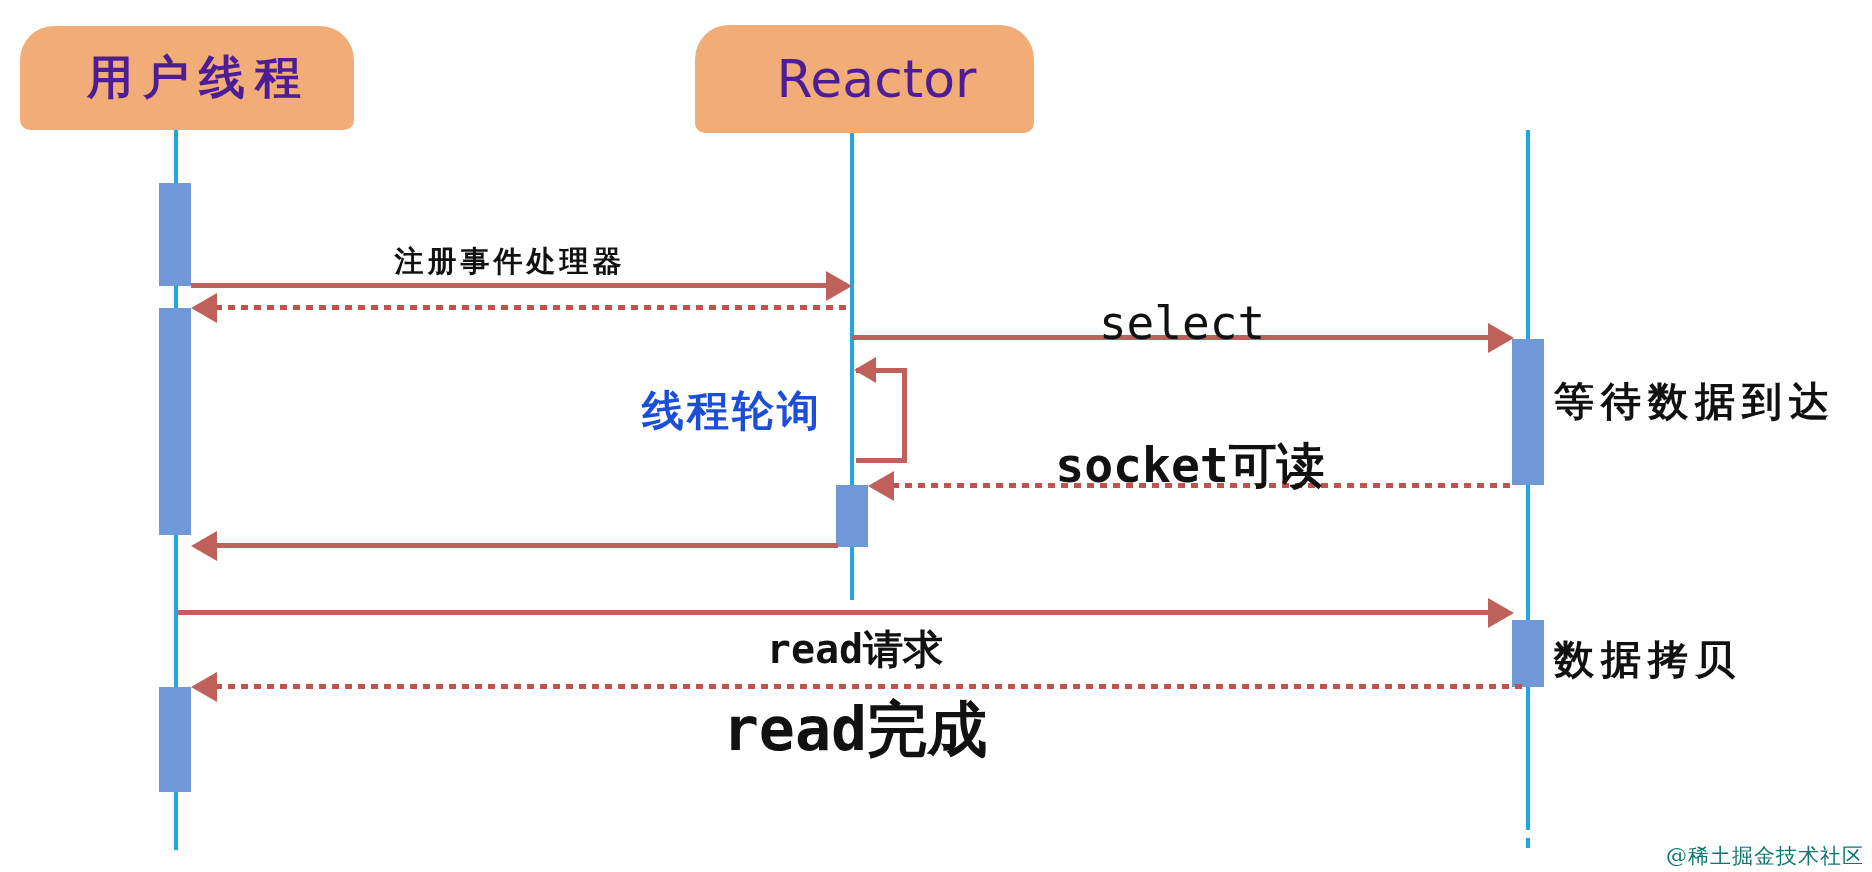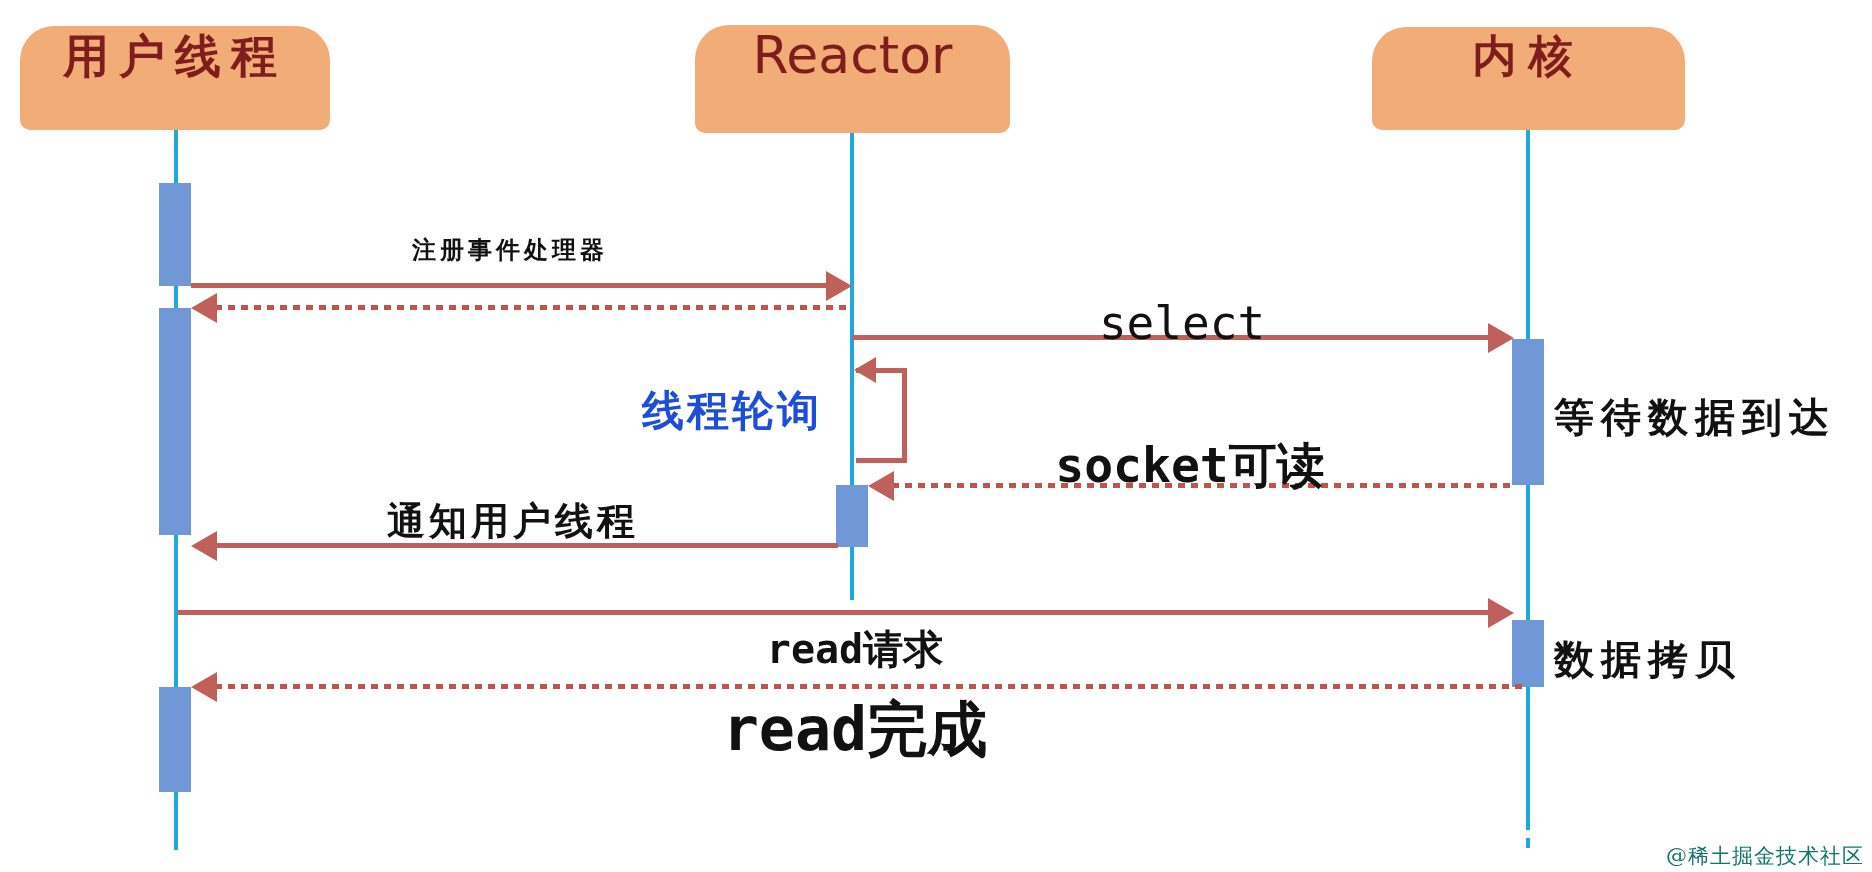--- a/index.html
+++ b/index.html
@@ -9,22 +9,23 @@
     height:872px;
     background:#ffffff;
     overflow:hidden;
     font-family:"DejaVu Sans","Liberation Sans",sans-serif;
   }
   
   .participant{
     position:absolute;
     background:#f2ac78;
     border-radius:34px 34px 10px 10px;
-    display:flex;justify-content:center;
-    color:#7f1d1d;
+    display:flex;align-items:center;justify-content:center;
+    color:#4c1d95;
+    padding-left:24px;
   }
   .cn{font-family:"DejaVu Serif","Liberation Serif",serif;font-weight:bold;}
   .mono{font-family:"DejaVu Sans Mono","Liberation Mono",monospace;}
   #p-user   {left:20px;  top:26px; width:310px; height:104px; font-size:46px; letter-spacing:10px;}
   #p-reactor{left:695px; top:25px; width:315px; height:108px; font-size:52px; font-weight:400;}
   #p-kernel {left:1372px;top:27px; width:313px; height:103px; font-size:44px; letter-spacing:12px;}
   
   .lifeline{position:absolute;width:4px;background:#1fa8e0;}
   #ll-user   {left:174px; top:130px;height:720px;}
   #ll-reactor{left:850px; top:132px;height:468px;}
@@ -54,52 +55,49 @@
   #m5-line{left:892px;top:483px;width:622px;}  #m5-head{left:868px;top:471px;}
   #m6-line{left:215px;top:543px;width:623px;}  #m6-head{left:191px;top:531px;}
   #m7-line{left:178px;top:610px;width:1312px;} #m7-head{left:1488px;top:598px;}
   #m8-line{left:215px;top:684px;width:1311px;} #m8-head{left:191px;top:672px;}
   
   #loop-box{position:absolute;left:856px;top:368px;width:46px;height:85px;
     border:5px solid #c0605a;border-left:none;}
   #loop-head{left:854px;top:357px;border-top-width:13px;border-bottom-width:13px;border-right-width:22px;}
   
   .msg-label{position:absolute;text-align:center;color:#111;white-space:nowrap;}
-  #l1{left:260px;width:500px;top:234px;font-size:24px;letter-spacing:4px;font-family:Liberation Serif, serif;}
+  #l1{left:260px;width:500px;top:242px;font-size:29px;letter-spacing:4px;font-family:Liberation Serif, serif;}
   #l3{left:982px;width:400px;top:296px;font-size:46px;font-weight:400;}
   #l4{left:522px;width:300px;top:383px;text-align:right;font-size:42px;color:#1d4ed8;letter-spacing:3px;}
   #l5{left:940px;width:500px;top:434px;font-size:48px;font-weight:600;}
   #l6{left:263px;width:500px;top:496px;font-size:38px;letter-spacing:4px;}
   #l7{left:605px;width:500px;top:622px;font-size:40px;font-weight:700;}
   #l8{left:605px;width:500px;top:690px;font-size:60px;font-weight:600;}
   .side-note{position:absolute;white-space:nowrap;color:#111;font-size:40px;letter-spacing:7px;}
-  #n1{left:1554px;top:390px;}
+  #n1{left:1554px;top:374px;}
   #n2{left:1554px;top:632px;}
   
   #watermark{position:absolute;right:8px;top:842px;font-size:21px;color:#0f766e;
     font-family:"DejaVu Serif","Liberation Serif",serif;letter-spacing:1px;}
 </style>
 </head>
 <body>
 
 <div id="canvas">
 
   <div class="lifeline" id="ll-user"></div>
   <div class="lifeline" id="ll-reactor"></div>
   <div class="lifeline" id="ll-kernel"></div>
   <div class="lifeline" id="ll-kernel-tick"></div>
 
   <div class="participant cn" id="p-user">
     <span>用户线程</span>
   </div>
   <div class="participant" id="p-reactor">
     <span>Reactor</span>
-  </div>
-  <div class="participant cn" id="p-kernel">
-    <span>内核</span>
   </div>
 
   <div class="activation" id="act-user-1"></div>
   <div class="activation" id="act-user-2"></div>
   <div class="activation" id="act-user-3"></div>
   <div class="activation" id="act-reactor-1"></div>
   <div class="activation" id="act-kernel-1"></div>
   <div class="activation" id="act-kernel-2"></div>
 
   <div class="line-solid" id="m1-line"></div>
@@ -116,21 +114,20 @@
   <div id="loop-box"></div>
   <div class="head-left" id="loop-head"></div>
   <div class="msg-label cn" id="l4">线程轮询</div>
 
   <div class="line-dashed" id="m5-line"></div>
   <div class="head-left" id="m5-head"></div>
   <div class="msg-label mono" id="l5">socket可读</div>
 
   <div class="line-solid" id="m6-line"></div>
   <div class="head-left" id="m6-head"></div>
-  <div class="msg-label cn" id="l6">通知用户线程</div>
 
   <div class="line-solid" id="m7-line"></div>
   <div class="head-right" id="m7-head"></div>
   <div class="msg-label mono" id="l7">read请求</div>
 
   <div class="line-dashed" id="m8-line"></div>
   <div class="head-left" id="m8-head"></div>
   <div class="msg-label mono" id="l8">read完成</div>
 
   <div class="side-note cn" id="n1">等待数据到达</div>

